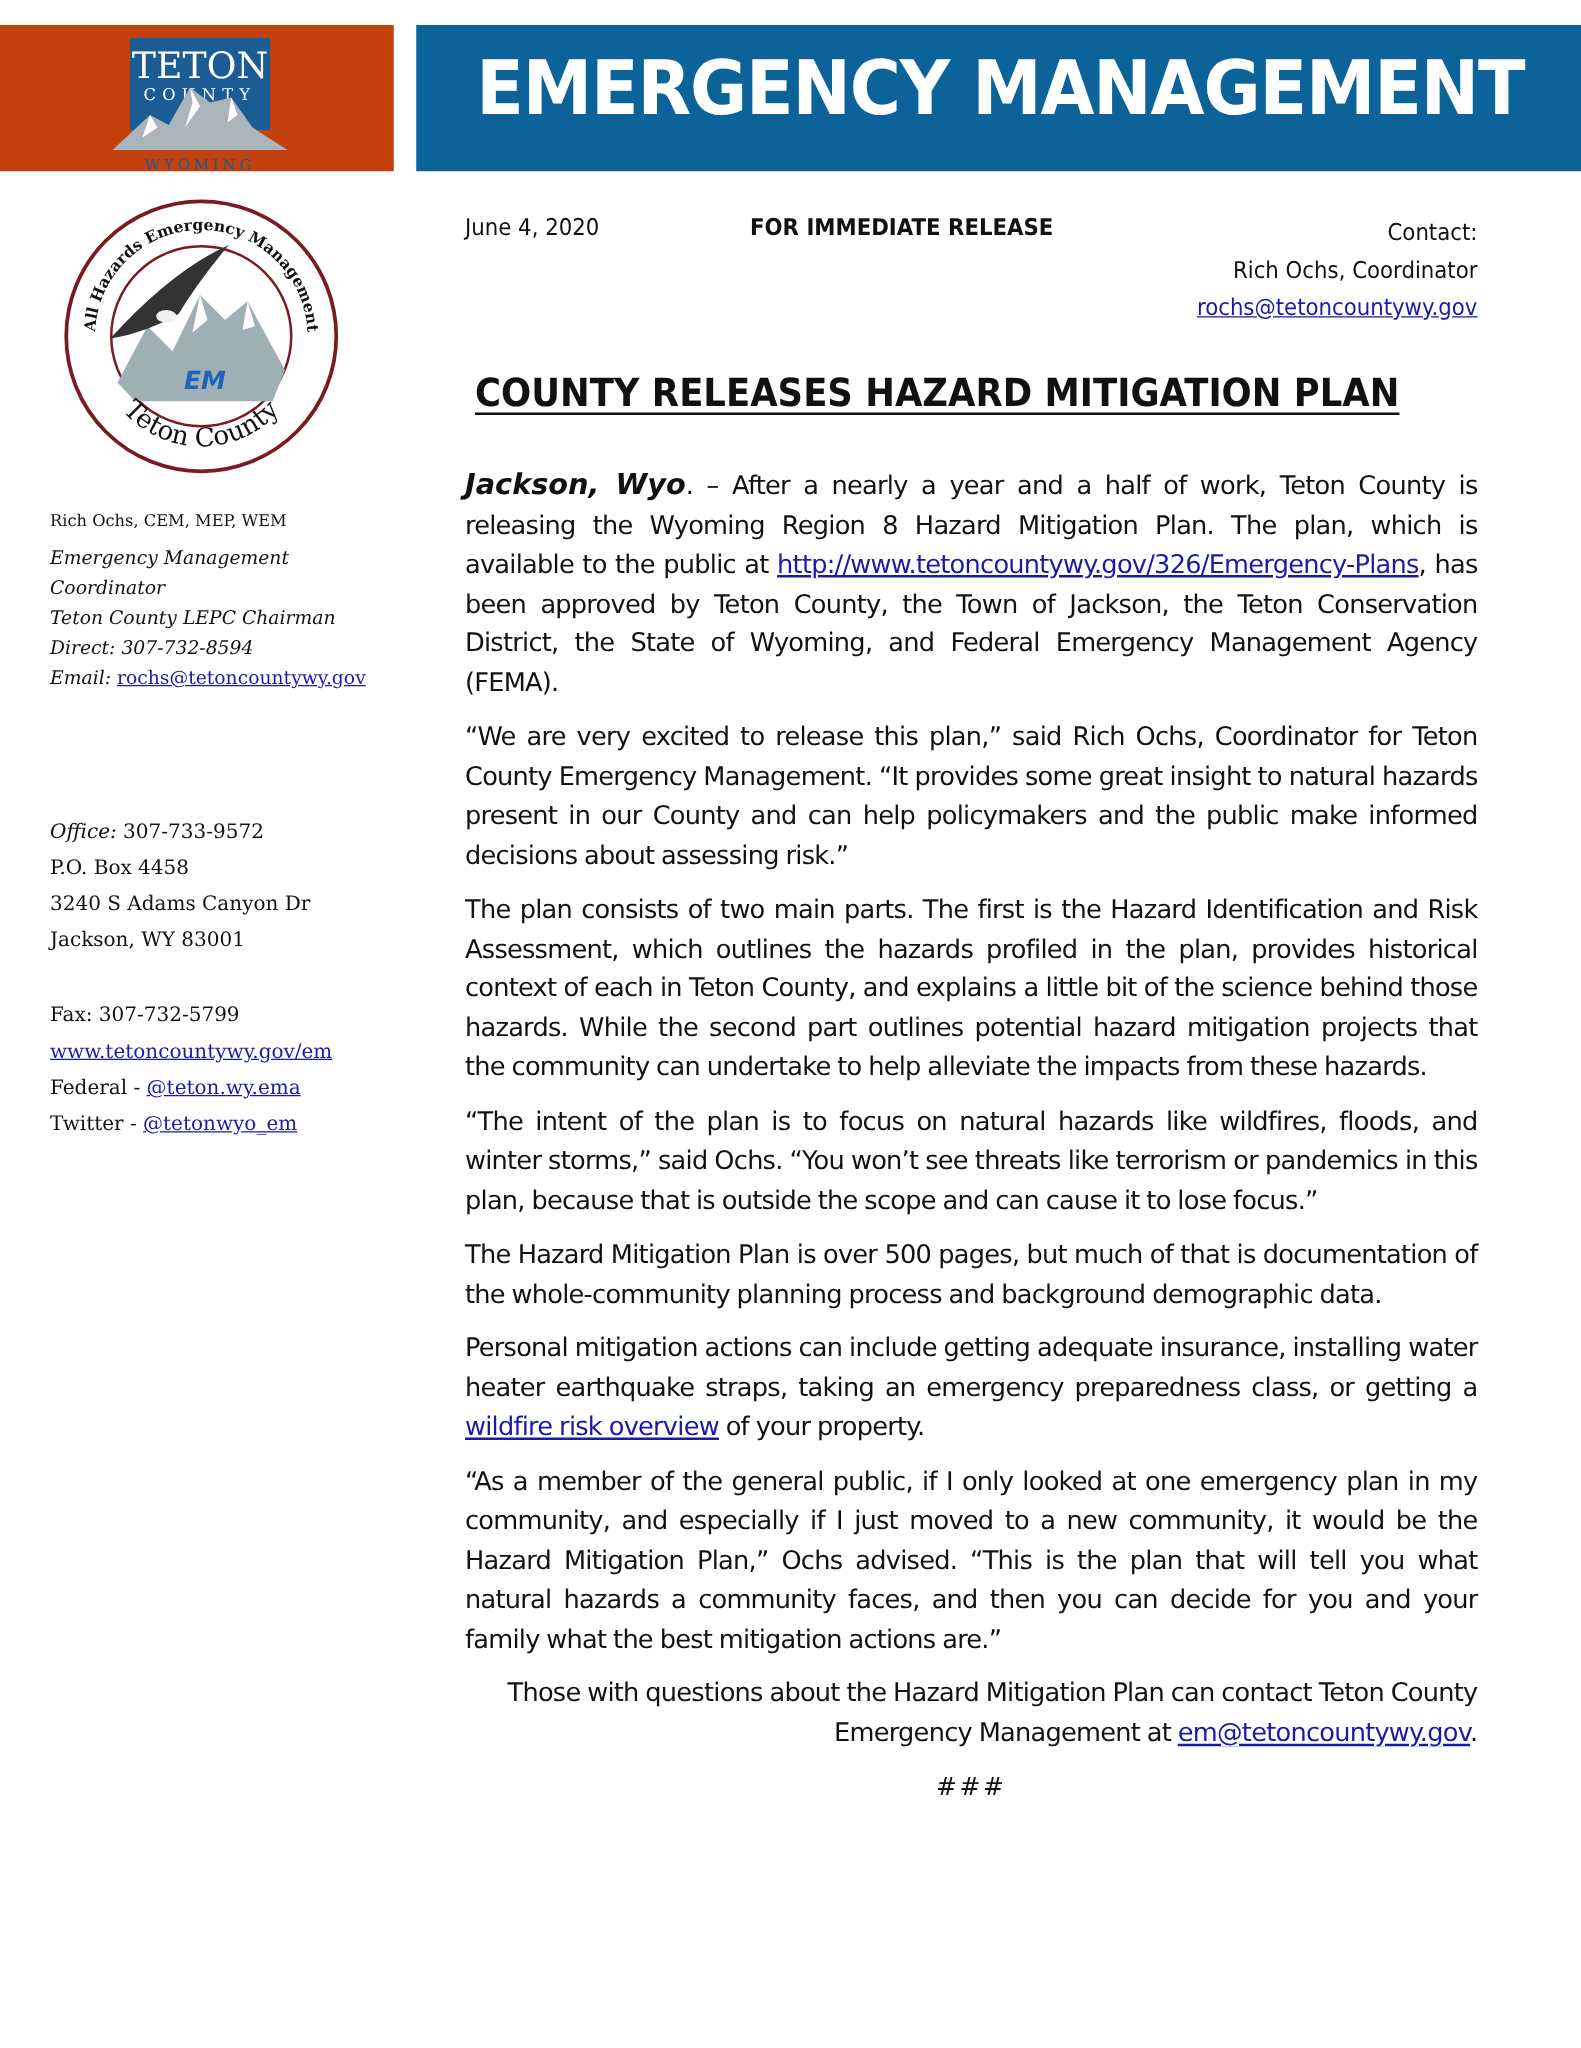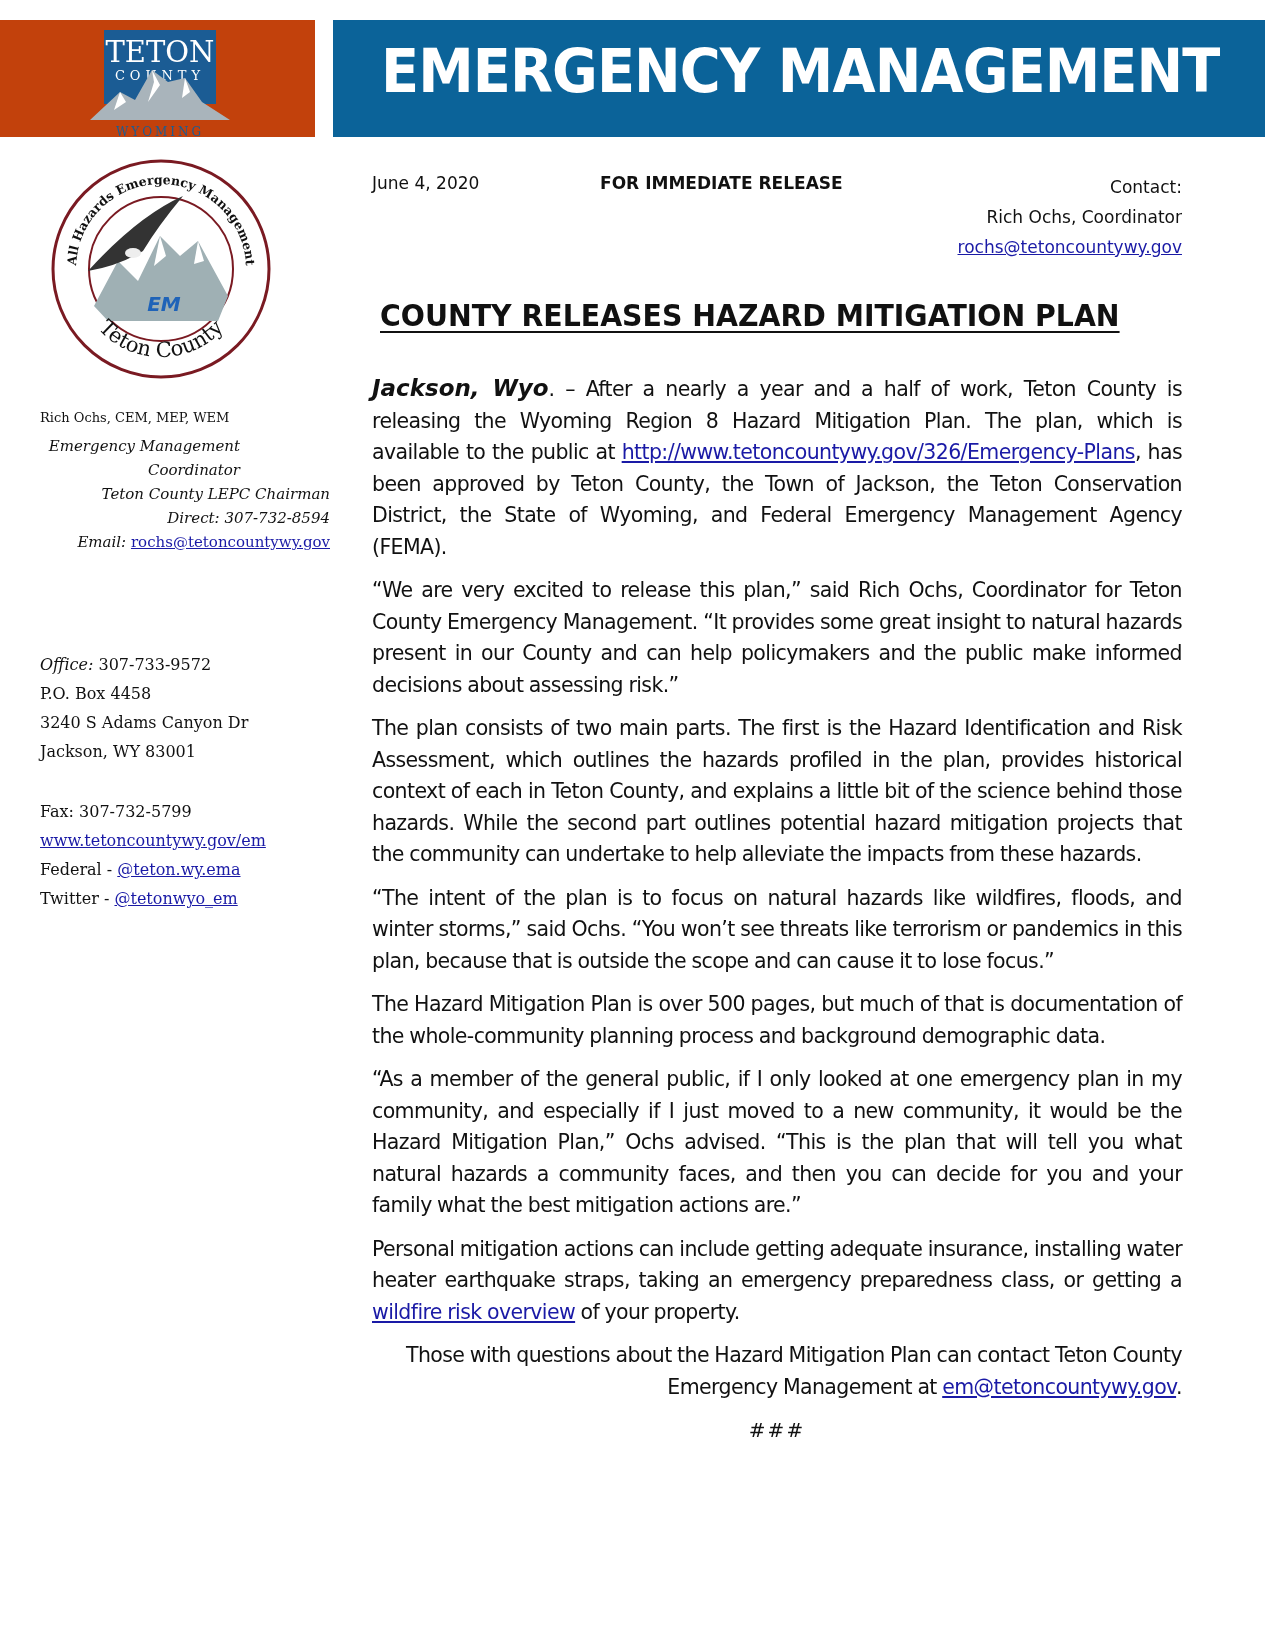--- a/index.html
+++ b/index.html
@@ -5,21 +5,21 @@
   html, body { margin:0; padding:0; background:#fff; }
   body { width:1265px; height:1638px; position:relative; overflow:hidden; font-family:"DejaVu Sans", sans-serif; color:#111; }
   a { color:#1a1aa6; text-decoration:underline; }
   .logo-box { position:absolute; left:0; top:20px; width:315px; height:117px; background:#c2410c; }
   .teton-logo { position:absolute; left:90px; top:10px; width:140px; height:108px; }
   .banner { position:absolute; left:333px; top:20px; width:932px; height:117px; background:#0b6399;padding-left:42px; }
   .banner-title { position:absolute; left:48px; top:16px; font-family:"DejaVu Sans", sans-serif; font-weight:bold; font-size:60px; color:#fff; letter-spacing:-1px; transform:scaleX(0.93); transform-origin:left; white-space:nowrap; }
   .seal { position:absolute; left:48px; top:156px; width:226px; height:226px; }
   .sidebar { position:absolute; left:40px; top:405px; width:290px; font-family:"DejaVu Serif", serif; font-size:16px; line-height:26px; color:#111; }
   .sb-name { font-weight:normal; font-size:13px; margin-bottom:3px; }
-  .sb-it { font-style:italic; font-size:15px; line-height:24px;text-align:right; }
+  .sb-it { font-style:italic; font-size:15px; line-height:24px; }
   .sb-block2 { position:absolute; left:40px; top:650px; font-family:"DejaVu Serif", serif; font-size:16px; line-height:29px; }
   .sb-block3 { position:absolute; left:40px; top:797px; font-family:"DejaVu Serif", serif; font-size:16px; line-height:29px; }
   .main { position:absolute; left:372px; top:0; width:810px; font-family:"DejaVu Sans", sans-serif; }
   .meta-row { position:absolute; top:172px; left:0; width:810px; font-size:18.5px; }
   .date { position:absolute; left:0; transform:scaleX(0.92); transform-origin:left; white-space:nowrap; }
   .release { position:absolute; left:228px; font-weight:bold; transform:scaleX(0.92); transform-origin:left; white-space:nowrap; }
   .contact { position:absolute; right:0; text-align:right; line-height:30px; transform:scaleX(0.92); transform-origin:right; white-space:nowrap; }
   .headline { position:absolute; top:297px; left:8px; font-weight:bold; font-size:31px; text-decoration:underline; text-decoration-thickness:2px; text-underline-offset:5px; white-space:nowrap; transform:scaleX(0.915); transform-origin:left; }
   .body { position:absolute; top:373px; left:0; width:810px; font-size:20.5px; line-height:31.5px; }
   .body p { margin:0 0 12px 0; text-align:justify; letter-spacing:-0.6px; word-spacing:-0.5px; }
@@ -100,18 +100,18 @@
   </div>
 
   <div class="headline">COUNTY RELEASES HAZARD MITIGATION PLAN</div>
 
   <div class="body">
     <p><span class="dateline">Jackson, Wyo</span><span>. –  After a nearly a year and a half of work, Teton County is releasing the Wyoming Region 8 Hazard Mitigation Plan. The plan, which is available to the public at </span><a href="#">http://www.tetoncountywy.gov/326/Emergency-Plans</a><span>, has been approved by Teton County, the Town of Jackson, the Teton Conservation District, the State of Wyoming, and Federal Emergency Management Agency (FEMA).</span></p>
     <p>“We are very excited to release this plan,” said Rich Ochs, Coordinator for Teton County Emergency Management. “It provides some great insight to natural hazards present in our County and can help policymakers and the public make informed decisions about assessing risk.”</p>
     <p>The plan consists of two main parts. The first is the Hazard Identification and Risk Assessment, which outlines the hazards profiled in the plan, provides historical context of each in Teton County, and explains a little bit of the science behind those hazards. While the second part outlines potential hazard mitigation projects that the community can undertake to help alleviate the impacts from these hazards.</p>
     <p>“The intent of the plan is to focus on natural hazards like wildfires, floods, and winter storms,” said Ochs. “You won’t see threats like terrorism or pandemics in this plan, because that is outside the scope and can cause it to lose focus.”</p>
     <p>The Hazard Mitigation Plan is over 500 pages, but much of that is documentation of the whole-community planning process and background demographic data.</p>
+    <p><span>Personal mitigation actions can include getting adequate insurance, installing water heater earthquake straps, taking an emergency preparedness class, or getting a </span><a href="#">wildfire risk overview</a><span> of your property.</span></p>
     <p>“As a member of the general public, if I only looked at one emergency plan in my community, and especially if I just moved to a new community, it would be the Hazard Mitigation Plan,” Ochs advised. “This is the plan that will tell you what natural hazards a community faces, and then you can decide for you and your family what the best mitigation actions are.”</p>
-    <p><span>Personal mitigation actions can include getting adequate insurance, installing water heater earthquake straps, taking an emergency preparedness class, or getting a </span><a href="#">wildfire risk overview</a><span> of your property.</span></p>
     <p class="last"><span>Those with questions about the Hazard Mitigation Plan can contact Teton County Emergency Management at </span><a href="#">em@tetoncountywy.gov</a><span>.</span></p>
     <div class="endmark">###</div>
   </div>
 </div>
 
 </body></html>

